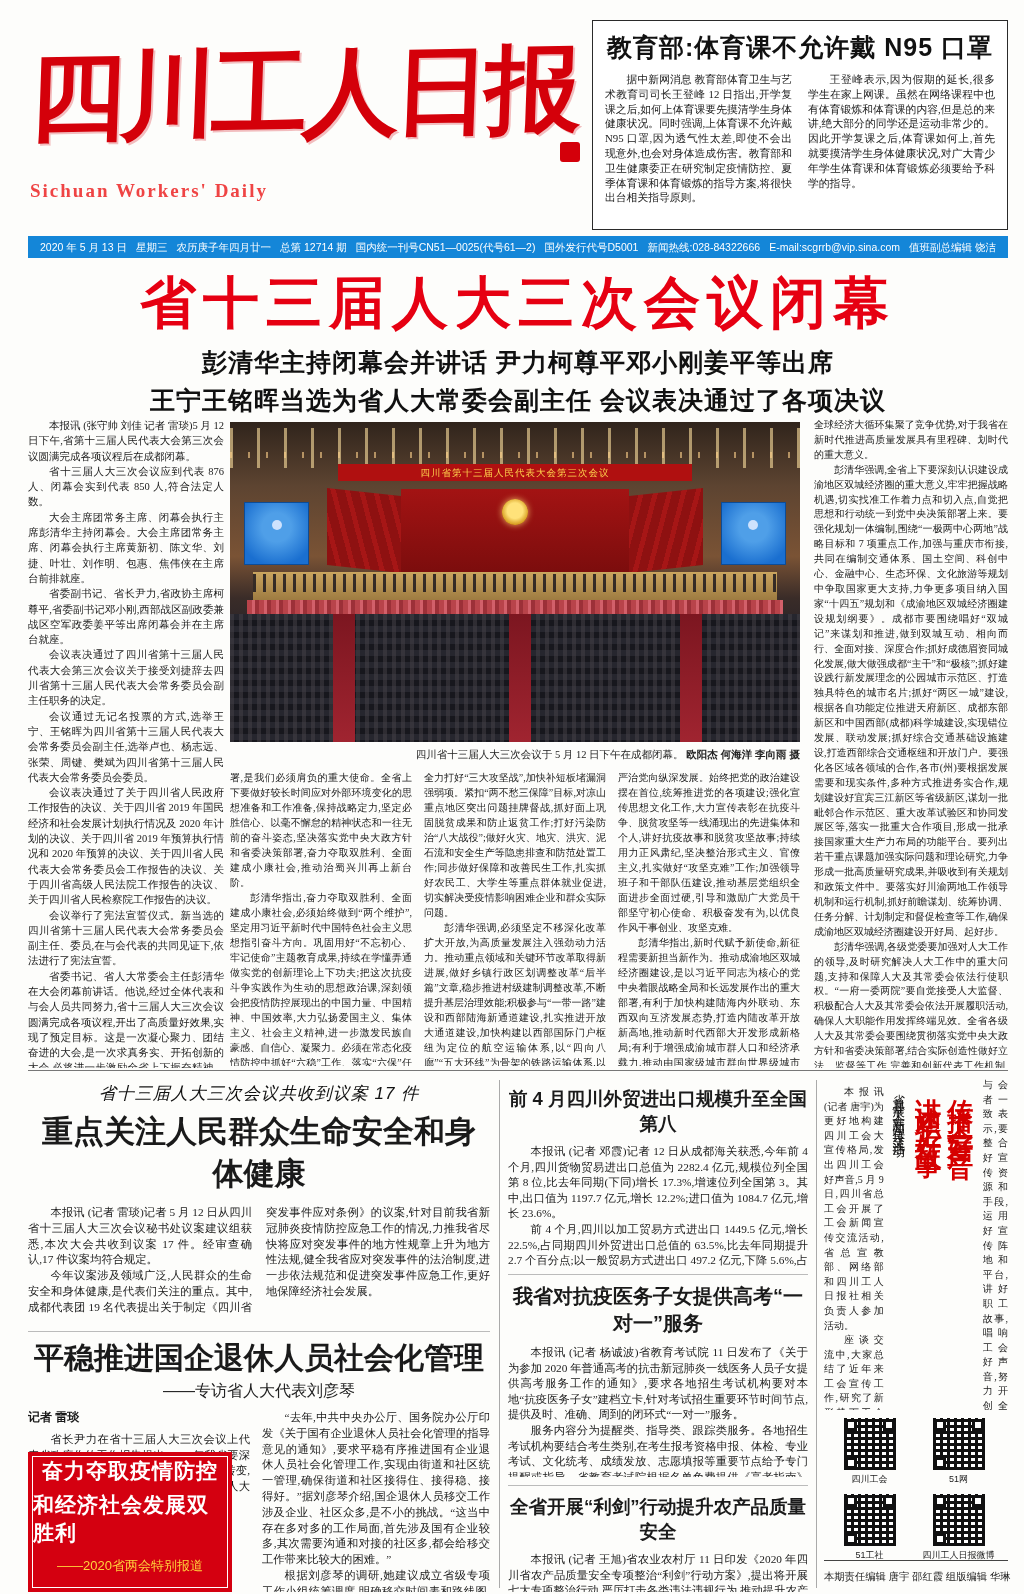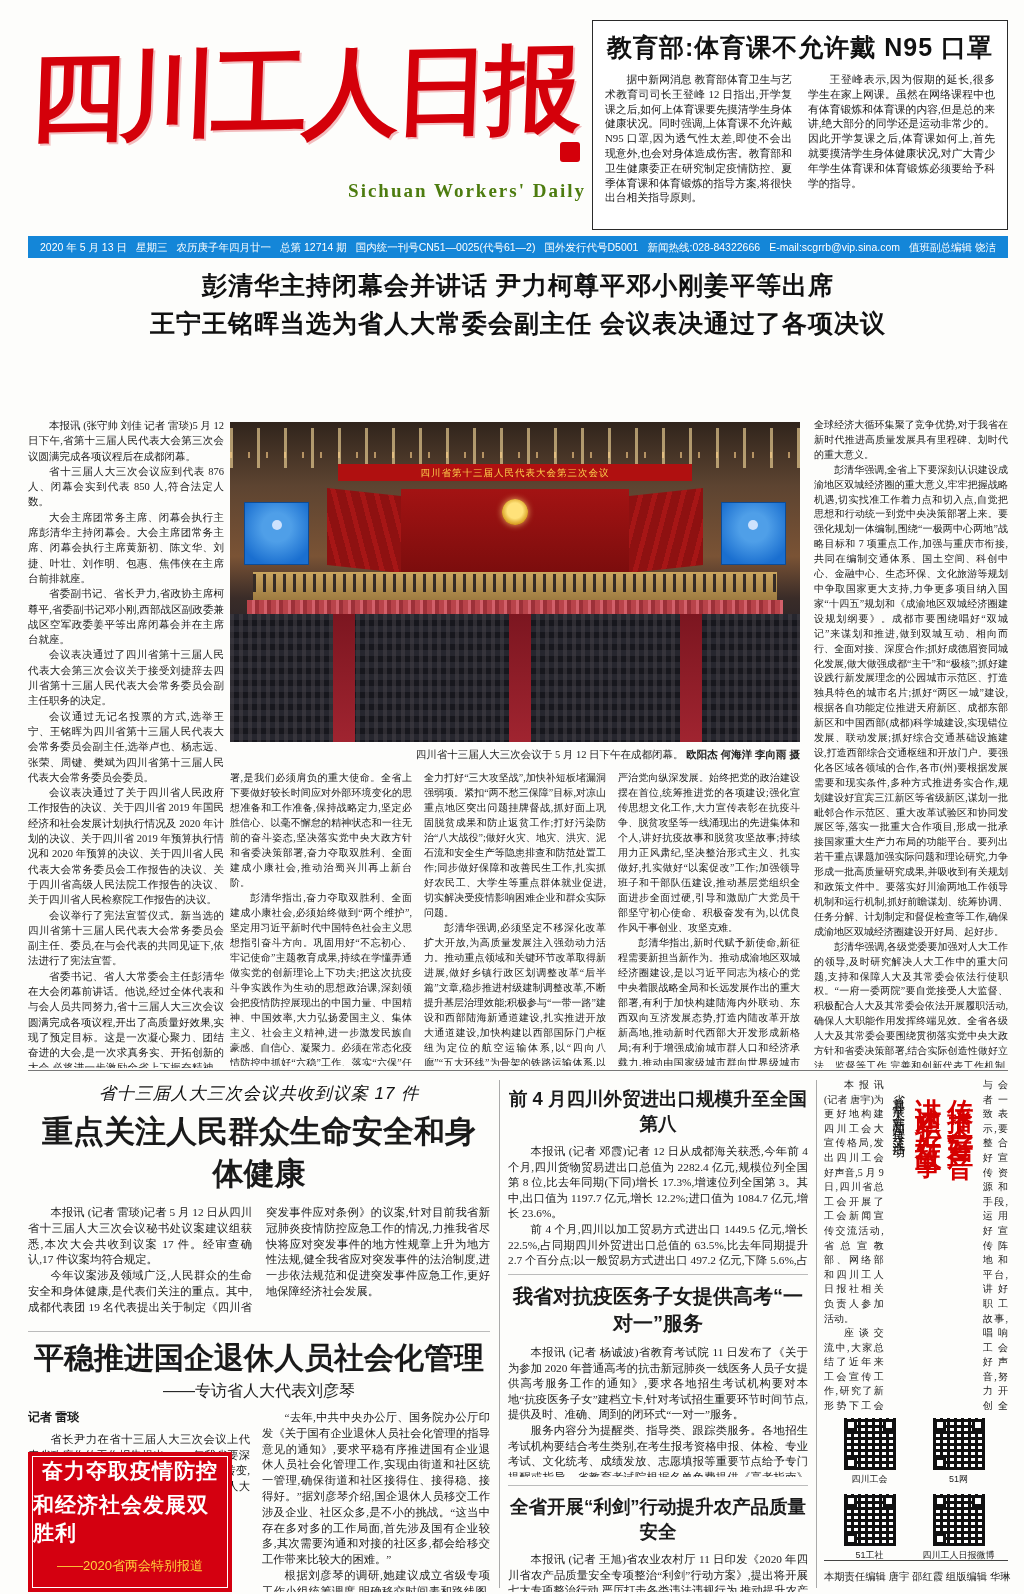--- a/index.html
+++ b/index.html
@@ -4,22 +4,22 @@
 <style>
   html,body{margin:0;padding:0;background:#e8e8e8;}
   #page{position:relative;width:1024px;height:1594px;background:#fdfdfb;margin:0 auto;
         font-family:"Liberation Serif",serif;color:#1a1a1a;overflow:hidden;}
   
   .masthead{position:absolute;left:30px;top:14px;width:556px;height:212px;}
   .calligraphy{font-family:"DejaVu Sans",sans-serif;font-weight:900;color:#d4000a;
                font-size:96px;line-height:158px;letter-spacing:-5px;white-space:nowrap;
                transform:skewX(-3deg) rotate(-1deg);text-shadow:2px 2px 0 rgba(212,0,10,.25);}
   .seal{position:absolute;right:6px;top:128px;width:20px;height:20px;background:#d4000a;border-radius:3px;}
-  .masthead-en{font-family:"Liberation Serif",serif;color:#4d7c0f;font-size:19px;font-weight:bold;
-               letter-spacing:2px;text-align:right;margin-top:8px;}
+  .masthead-en{font-family:"Liberation Serif",serif;color:#ef4444;font-size:19px;font-weight:bold;
+               letter-spacing:2px;text-align:left;margin-top:8px;}
   
   .top-box{position:absolute;left:592px;top:20px;width:416px;height:210px;border:1px solid #2a2a2a;
            background:#fff;box-sizing:border-box;padding:8px 12px 6px;}
   .top-box h2{font-family:"Liberation Sans",sans-serif;font-size:25px;font-weight:900;margin:2px 0 8px;
               text-align:center;letter-spacing:1px;color:#111;}
   .top-box .body{column-count:2;column-gap:16px;font-size:10.8px;line-height:14.8px;text-align:justify;height:148px;overflow:hidden;}
   .body p{margin:0;text-indent:2em;text-align:justify;}
   .cont p:first-child{text-indent:0;}
   
   .dateline{position:absolute;left:28px;top:236px;width:980px;height:22px;background:#1486d8;color:#fff;
@@ -97,21 +97,21 @@
   .rb3{color:#ffd23c;font-family:"Liberation Sans",sans-serif;font-size:13px;margin-top:4px;}
   .b-mid{position:absolute;left:508px;top:1078px;width:300px;height:514px;overflow:hidden;}
   .bm-h{font-family:"Liberation Sans",sans-serif;font-weight:900;text-align:center;margin:8px 0 8px;}
   .bm-h.s1{font-size:18.5px;} .bm-h.s2{font-size:20px;} .bm-h.s3{font-size:18.5px;}
   .bm-body{font-size:11.3px;line-height:15.6px;overflow:hidden;}
   .bm-body.b1{height:122px;} .bm-body.b2{height:132px;} .bm-body.b3{height:146px;}
   .hline-m{width:100%;height:1px;background:#bbb;margin:8px 0;}
   
   .b-right{position:absolute;left:824px;top:1078px;width:184px;height:514px;}
   .worker-news{display:flex;height:332px;gap:6px;}
-  .wn-colA{width:76px;font-size:10px;line-height:14.6px;overflow:hidden;}
+  .wn-colA{width:76px;font-size:10px;line-height:14.6px;overflow:hidden;margin-top:7px;}
   .wn-kicker{writing-mode:vertical-rl;font-family:"Liberation Sans",sans-serif;font-size:12.5px;
              letter-spacing:4px;color:#111;height:320px;margin-top:6px;}
   .wn-head{writing-mode:vertical-rl;font-family:"Liberation Sans",sans-serif;font-weight:900;
            color:#d60000;font-size:26px;letter-spacing:9px;height:320px;line-height:32px;}
   .wn-colB{width:32px;font-size:10px;line-height:14.6px;overflow:hidden;}
   .qr-grid{position:absolute;left:6px;top:340px;width:168px;display:grid;grid-template-columns:1fr 1fr;
            grid-row-gap:8px;grid-column-gap:10px;}
   .qr-cell{display:flex;flex-direction:column;align-items:center;}
   .qr{width:52px;height:52px;position:relative;background:
       repeating-linear-gradient(0deg,#111 0 3px,transparent 3px 6px),
@@ -149,20 +149,21 @@
     <span>农历庚子年四月廿一</span>
     <span>总第 12714 期</span>
     <span>国内统一刊号CN51—0025(代号61—2)</span>
     <span>国外发行代号D5001</span>
     <span>新闻热线:028-84322666</span>
     <span>E-mail:scgrrb@vip.sina.com</span>
     <span>值班副总编辑 饶洁</span>
   </div>
 
   <div class="lead-head">
+    <h1>省十三届人大三次会议闭幕</h1>
     <div class="deck">彭清华主持闭幕会并讲话  尹力柯尊平邓小刚姜平等出席</div>
     <div class="deck">王宁王铭晖当选为省人大常委会副主任  会议表决通过了各项决议</div>
   </div>
 
   <div class="story">
     <div class="scol col-left body">
         <p>本报讯 (张守帅 刘佳 记者 雷琰)5 月 12 日下午,省第十三届人民代表大会第三次会议圆满完成各项议程后在成都闭幕。</p>
         <p>省十三届人大三次会议应到代表 876 人、闭幕会实到代表 850 人,符合法定人数。</p>
         <p>大会主席团常务主席、闭幕会执行主席彭清华主持闭幕会。大会主席团常务主席、闭幕会执行主席黄新初、陈文华、刘捷、叶壮、刘作明、包惠、焦伟侠在主席台前排就座。</p>
         <p>省委副书记、省长尹力,省政协主席柯尊平,省委副书记邓小刚,西部战区副政委兼战区空军政委姜平等出席闭幕会并在主席台就座。</p>
@@ -199,21 +200,21 @@
     <div class="mid-cols">
       <div class="mc body cont">
           <p>署,是我们必须肩负的重大使命。全省上下要做好较长时间应对外部环境变化的思想准备和工作准备,保持战略定力,坚定必胜信心、以毫不懈怠的精神状态和一往无前的奋斗姿态,坚决落实党中央大政方针和省委决策部署,奋力夺取双胜利、全面建成小康社会,推动治蜀兴川再上新台阶。</p>
           <p>彭清华指出,奋力夺取双胜利、全面建成小康社会,必须始终做到“两个维护”,坚定用习近平新时代中国特色社会主义思想指引奋斗方向。巩固用好“不忘初心、牢记使命”主题教育成果,持续在学懂弄通做实党的创新理论上下功夫;把这次抗疫斗争实践作为生动的思想政治课,深刻领会把疫情防控展现出的中国力量、中国精神、中国效率,大力弘扬爱国主义、集体主义、社会主义精神,进一步激发民族自豪感、自信心、凝聚力。必须在常态化疫情防控中抓好“六稳”工作、落实“六保”任务,加快恢复经济社会秩序。健全常态化防控机制,不断巩固拓展疫情防控成效;坚持农业多贡献、工业挑大梁、投资唱主角、消费促升级,扎实畅通产业循环、市场循环、经济社会循环,推动正常生产生活秩序全面恢复。必须</p>
         </div>
       <div class="mc body cont">
           <p>全力打好“三大攻坚战”,加快补短板堵漏洞强弱项。紧扣“两不愁三保障”目标,对凉山重点地区突出问题挂牌督战,抓好面上巩固脱贫成果和防止返贫工作;打好污染防治“八大战役”;做好火灾、地灾、洪灾、泥石流和安全生产等隐患排查和防范处置工作;同步做好保障和改善民生工作,扎实抓好农民工、大学生等重点群体就业促进,切实解决受疫情影响困难企业和群众实际问题。</p>
           <p>彭清华强调,必须坚定不移深化改革扩大开放,为高质量发展注入强劲动力活力。推动重点领域和关键环节改革取得新进展,做好乡镇行政区划调整改革“后半篇”文章,稳步推进村级建制调整改革,不断提升基层治理效能;积极参与“一带一路”建设和西部陆海新通道建设,扎实推进开放大通道建设,加快构建以西部国际门户枢纽为定位的航空运输体系,以“四向八廊”“五大环线”为骨架的铁路运输体系,以出川大通道为主轴、县域全覆盖为支撑的快速公路运输体系,以提高长江上游航运能级、多式联运为牵引的水路运输体系;抓好自由贸易试验区等开放大平台建设,不断拓展我省对外开放的广度和深度。必须持之以恒加强党的建设,推动全面从</p>
         </div>
       <div class="mc body cont">
-          <p>严治党向纵深发展。始终把党的政治建设摆在首位,统筹推进党的各项建设;强化宣传思想文化工作,大力宣传表彰在抗疫斗争、脱贫攻坚等一线涌现出的先进集体和个人,讲好抗疫故事和脱贫攻坚故事;持续用力正风肃纪,坚决整治形式主义、扎实做好,扎实做好“以案促改”工作;加强领导班子和干部队伍建设,推动基层党组织全面进步全面过硬,引导和激励广大党员干部坚守初心使命、积极奋发有为,以优良作风干事创业、攻坚克难。</p>
+          <p>严治党向纵深发展。始终把党的政治建设摆在首位,统筹推进党的各项建设;强化宣传思想文化工作,大力宣传表彰在抗疫斗争、脱贫攻坚等一线涌现出的先进集体和个人,讲好抗疫故事和脱贫攻坚故事;持续用力正风肃纪,坚决整治形式主义、官僚主义,扎实做好“攻坚克难”工作;加强领导班子和干部队伍建设,推动基层党组织全面进步全面过硬,引导和激励广大党员干部坚守初心使命、积极奋发有为,以优良作风干事创业、攻坚克难。</p>
           <p>彭清华指出,新时代赋予新使命,新征程需要新担当新作为。推动成渝地区双城经济圈建设,是以习近平同志为核心的党中央着眼战略全局和长远发展作出的重大部署,有利于加快构建陆海内外联动、东西双向互济发展态势,打造内陆改革开放新高地,推动新时代西部大开发形成新格局;有利于增强成渝城市群人口和经济承载力,推动由国家级城市群向世界级城市群跃升,在西部地区形成高质量发展的重要增长极和动力源;有利于进一步优化川渝生产力布局,整体提升两地区域能级和发展水平,在成渝地区开创极核带动、协同发展的新局面。这是党中央赋予我们的时代重任,为四川更好融入全国乃至</p>
         </div>
     </div>
 
     <div class="scol col-right body cont">
         <p>全球经济大循环集聚了竞争优势,对于我省在新时代推进高质量发展具有里程碑、划时代的重大意义。</p>
         <p>彭清华强调,全省上下要深刻认识建设成渝地区双城经济圈的重大意义,牢牢把握战略机遇,切实找准工作着力点和切入点,自觉把思想和行动统一到党中央决策部署上来。要强化规划一体编制,围绕“一极两中心两地”战略目标和 7 项重点工作,加强与重庆市衔接,共同在编制交通体系、国土空间、科创中心、金融中心、生态环保、文化旅游等规划中争取国家更大支持,力争更多项目纳入国家“十四五”规划和《成渝地区双城经济圈建设规划纲要》。成都市要围绕唱好“双城记”来谋划和推进,做到双城互动、相向而行、全面对接、深度合作;抓好成德眉资同城化发展,做大做强成都“主干”和“极核”;抓好建设践行新发展理念的公园城市示范区、打造独具特色的城市名片;抓好“两区一城”建设,根据各自功能定位推进天府新区、成都东部新区和中国西部(成都)科学城建设,实现错位发展、联动发展;抓好综合交通基础设施建设,打造西部综合交通枢纽和开放门户。要强化各区域各领域的合作,各市(州)要根据发展需要和现实条件,多种方式推进务实合作,规划建设好宜宾三江新区等省级新区,谋划一批毗邻合作示范区、重大改革试验区和协同发展区等,落实一批重大合作项目,形成一批承接国家重大生产力布局的功能平台。要列出若干重点课题加强实际问题和理论研究,力争形成一批高质量研究成果,并吸收到有关规划和政策文件中。要落实好川渝两地工作领导机制和运行机制,抓好前瞻谋划、统筹协调、任务分解、计划制定和督促检查等工作,确保成渝地区双城经济圈建设开好局、起好步。</p>
         <p>彭清华强调,各级党委要加强对人大工作的领导,及时研究解决人大工作中的重大问题,支持和保障人大及其常委会依法行使职权。“一府一委两院”要自觉接受人大监督、积极配合人大及其常委会依法开展履职活动,确保人大职能作用发挥终端见效。全省各级人大及其常委会要围绕贯彻落实党中央大政方针和省委决策部署,结合实际创造性做好立法、监督等工作,完善和创新代表工作机制,不断推动新时代人大工作提质增效。全省各级人大代表要认真履职尽责、提升履职能力,主动参与支持常态化疫情防控和促进经济社会发展各项工作,最大限度凝聚力量、提振信心,为实现今年目标任务作出积极贡献。</p>
       </div>
   </div>

